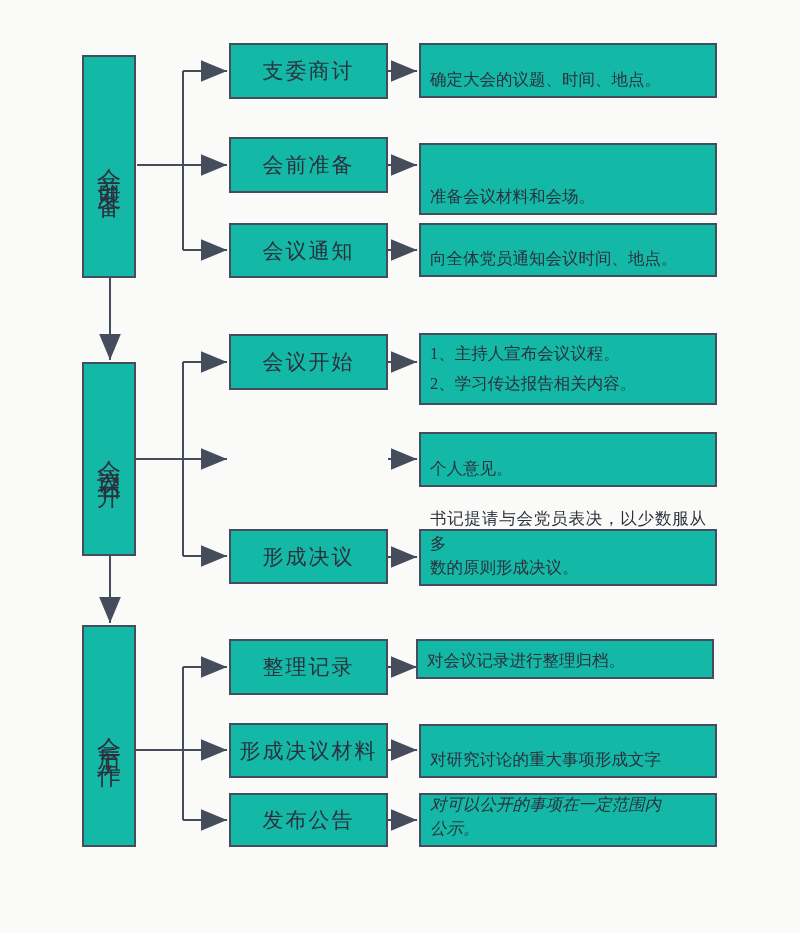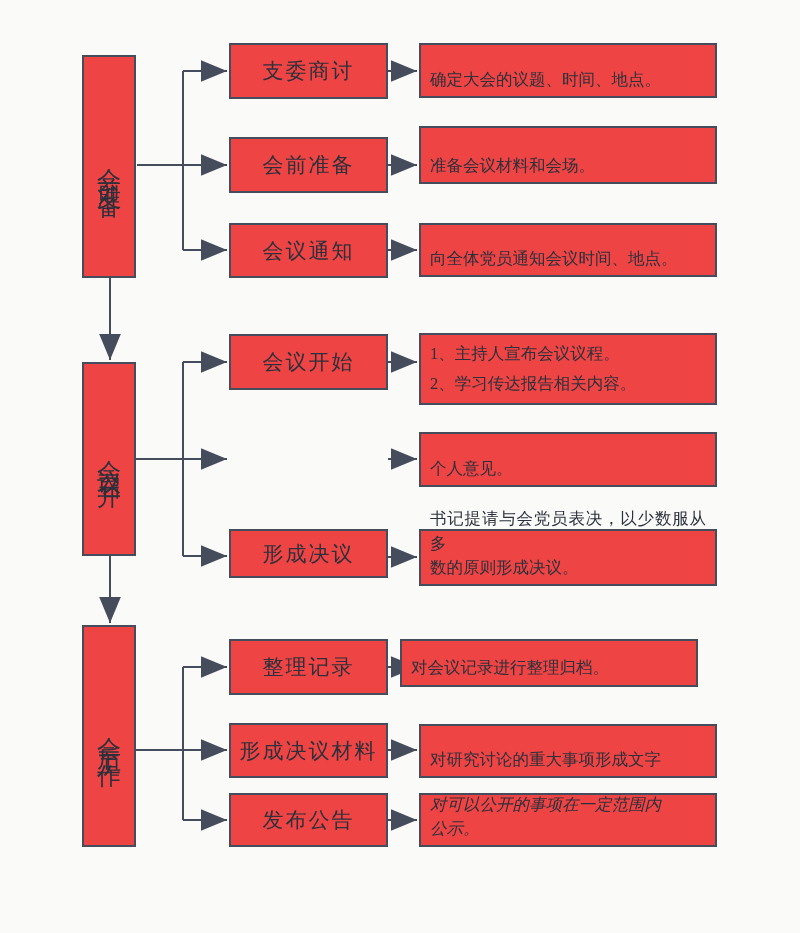--- a/index.html
+++ b/index.html
@@ -3,21 +3,21 @@
 <meta charset="utf-8">
 <style>
   html,body{margin:0;padding:0;background:#fafaf8;}
   .canvas{
     position:relative;width:800px;height:933px;background:#fafaf8;
     font-family:"Liberation Serif","DejaVu Serif",serif;color:#2b303c;
     overflow:hidden;
   }
   .connectors{position:absolute;left:0;top:0;width:800px;height:933px;}
   .box{
-    position:absolute;background:#ef4444;border:2px solid #454c5b;
+    position:absolute;background:#14b8a6;border:2px solid #454c5b;
     box-sizing:border-box;
   }
   .stage{
     display:flex;align-items:center;justify-content:center;
     writing-mode:vertical-lr;text-orientation:upright;
     font-size:24px;letter-spacing:9px;
   }
   .step{
     display:flex;align-items:center;justify-content:center;
     font-size:21px;letter-spacing:2px;white-space:nowrap;
@@ -72,49 +72,49 @@
   </svg>
 
   <div class="box stage" style="left:82px;top:55px;width:54px;height:223px;">会前准备</div>
   <div class="box stage" style="left:82px;top:362px;width:54px;height:194px;">会议召开</div>
   <div class="box stage" style="left:82px;top:625px;width:54px;height:222px;">会后工作</div>
 
   <div class="box step" style="left:229px;top:43px;width:159px;height:56px;">支委商讨</div>
   <div class="box step" style="left:229px;top:137px;width:159px;height:56px;">会前准备</div>
   <div class="box step" style="left:229px;top:223px;width:159px;height:55px;">会议通知</div>
   <div class="box step" style="left:229px;top:334px;width:159px;height:56px;">会议开始</div>
-  <div class="box step" style="left:229px;top:529px;width:159px;height:49px;">形成决议</div>
+  <div class="box step" style="left:229px;top:529px;width:159px;height:55px;">形成决议</div>
   <div class="box step" style="left:229px;top:639px;width:159px;height:56px;">整理记录</div>
   <div class="box step" style="left:229px;top:723px;width:159px;height:55px;">形成决议材料</div>
   <div class="box step" style="left:229px;top:793px;width:159px;height:54px;">发布公告</div>
 
   <div class="box desc" style="left:419px;top:43px;width:298px;height:55px;">
     <div class="line">确定大会的议题、时间、地点。</div>
     <div class="line"></div>
   </div>
-  <div class="box desc" style="left:419px;top:126px;width:298px;height:58px;">
+  <div class="box desc" style="left:419px;top:143px;width:298px;height:72px;">
     <div class="line">准备会议材料和会场。</div>
     <div class="line"></div>
   </div>
   <div class="box desc" style="left:419px;top:223px;width:298px;height:54px;">
     <div class="line">向全体党员通知会议时间、地点。</div>
     <div class="line"></div>
   </div>
   <div class="box desc tall" style="left:419px;top:333px;width:298px;height:72px;">
     <div class="line">1、主持人宣布会议议程。</div>
     <div class="line">2、学习传达报告相关内容。</div>
   </div>
   <div class="box desc" style="left:419px;top:432px;width:298px;height:55px;">
     <div class="line">个人意见。</div>
   </div>
   <div class="box desc" style="left:419px;top:529px;width:298px;height:57px;">
     <div class="line">书记提请与会党员表决，以少数服从多</div>
     <div class="line">数的原则形成决议。</div>
   </div>
-  <div class="box desc" style="left:400px;top:639px;width:298px;height:48px;font-family:Liberation Mono, monospace;">
+  <div class="box desc" style="left:416px;top:639px;width:298px;height:40px;">
     <div class="line">对会议记录进行整理归档。</div>
     <div class="line"></div>
   </div>
   <div class="box desc" style="left:419px;top:724px;width:298px;height:54px;">
     <div class="line">对研究讨论的重大事项形成文字</div>
     <div class="line"></div>
   </div>
   <div class="box desc" style="left:419px;top:793px;width:298px;height:54px;font-style:italic;">
     <div class="line">对可以公开的事项在一定范围内</div>
     <div class="line">公示。</div>

